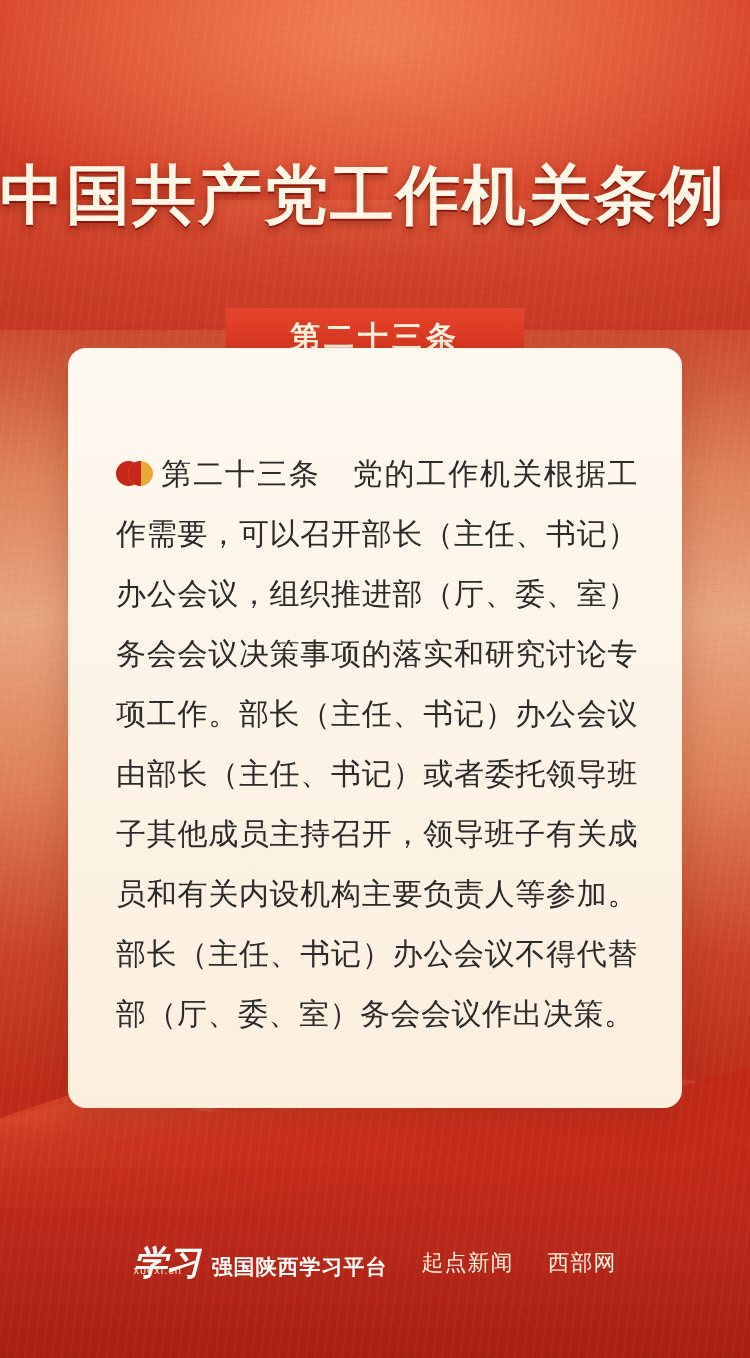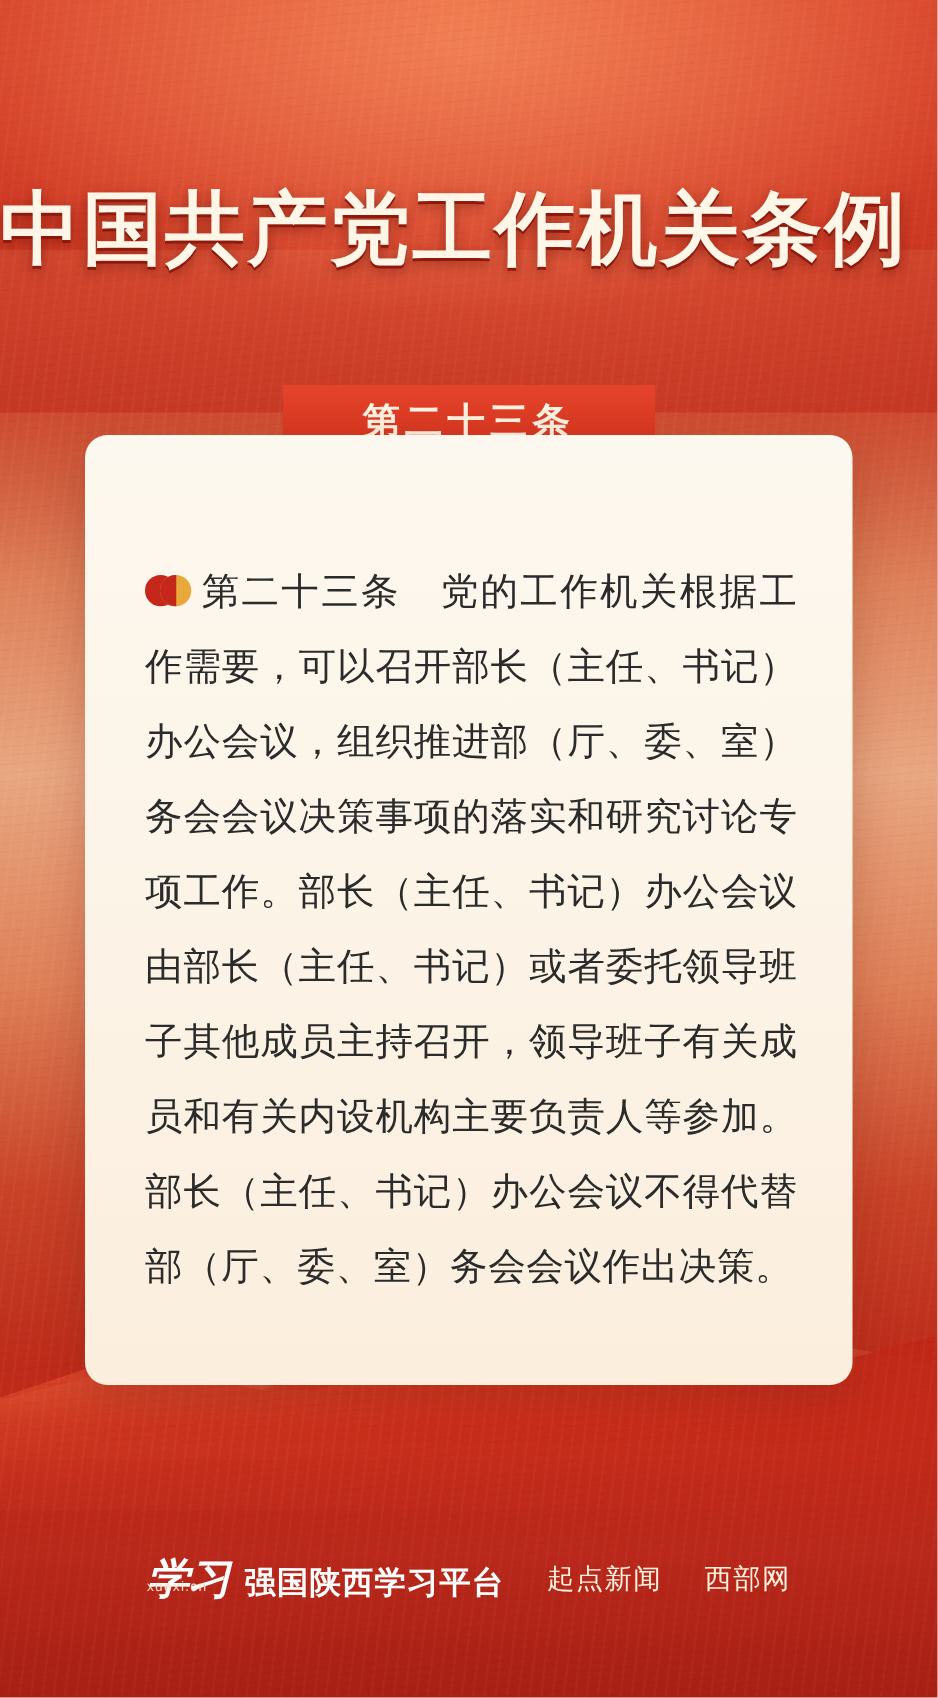--- a/index.html
+++ b/index.html
@@ -67,21 +67,21 @@
     top: 0; bottom: 0;
     background-image:
       repeating-linear-gradient(97deg, rgba(255,255,255,0.035) 0px, rgba(255,255,255,0.035) 2px, rgba(0,0,0,0) 2px, rgba(0,0,0,0) 9px),
       repeating-linear-gradient(175deg, rgba(0,0,0,0.025) 0px, rgba(0,0,0,0.025) 1px, rgba(0,0,0,0) 1px, rgba(0,0,0,0) 7px);
     opacity: 0.85;
   }
 
   
   .title {
     position: absolute;
-    top: 140px;
+    top: 152px;
     left: 0;
     width: 714px;
     text-align: center;
     font-family: "Liberation Sans", "DejaVu Sans", sans-serif;
     font-size: 64px;
     font-weight: bold;
     letter-spacing: 2px;
     color: #fff6e8;
     text-shadow:
       0 2px 0 #8e1a0e,
@@ -193,21 +193,21 @@
     left: 2px;
     bottom: -13px;
     font-size: 11px;
     font-style: normal;
     font-weight: normal;
     letter-spacing: 1px;
     color: #ffe7d0;
     font-family: "Liberation Sans", sans-serif;
   }
   .brand-text {
-    font-size: 25px;
+    font-size: 21px;
     font-weight: bold;
     color: #ffffff;
     letter-spacing: 1px;
   }
   .foot-link {
     font-size: 22px;
     font-weight: normal;
     color: #fff0de;
     letter-spacing: 1px;
   }

